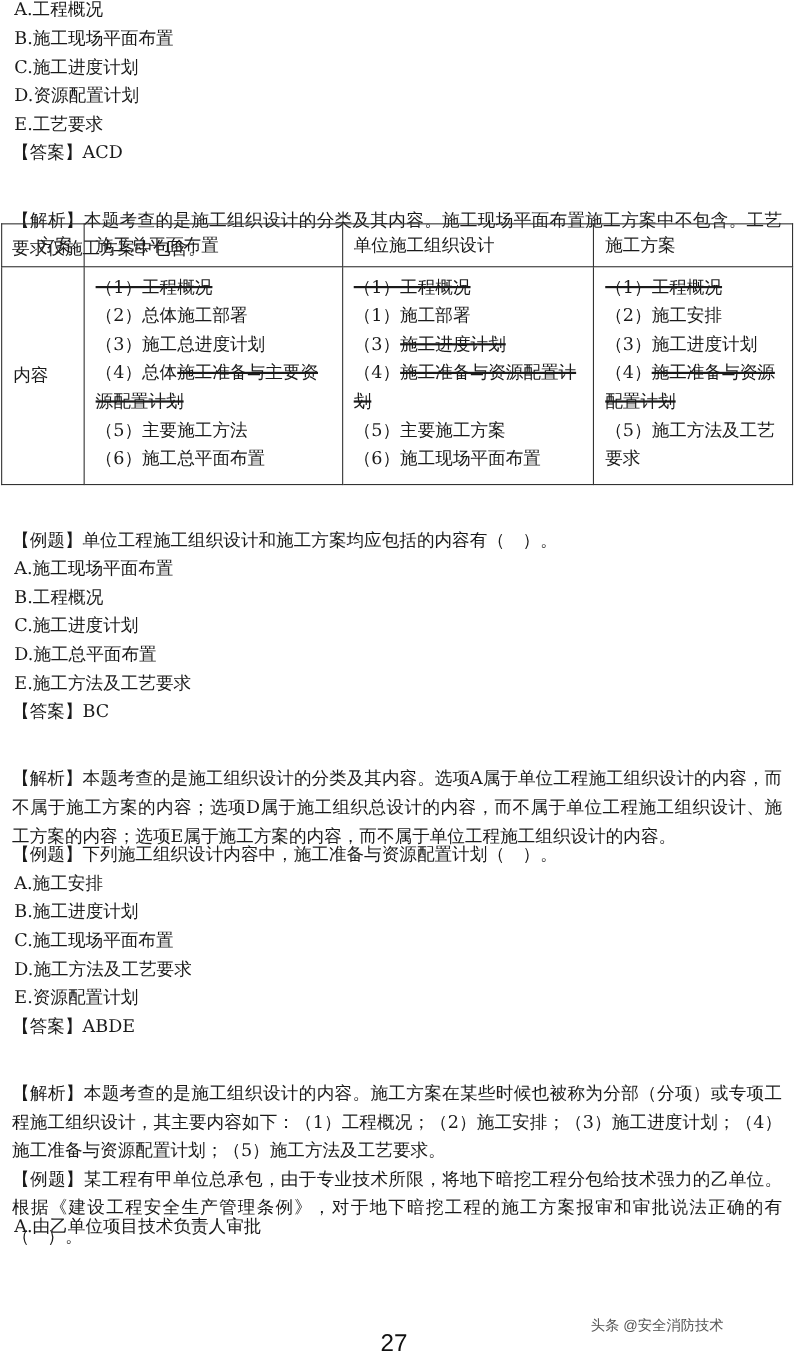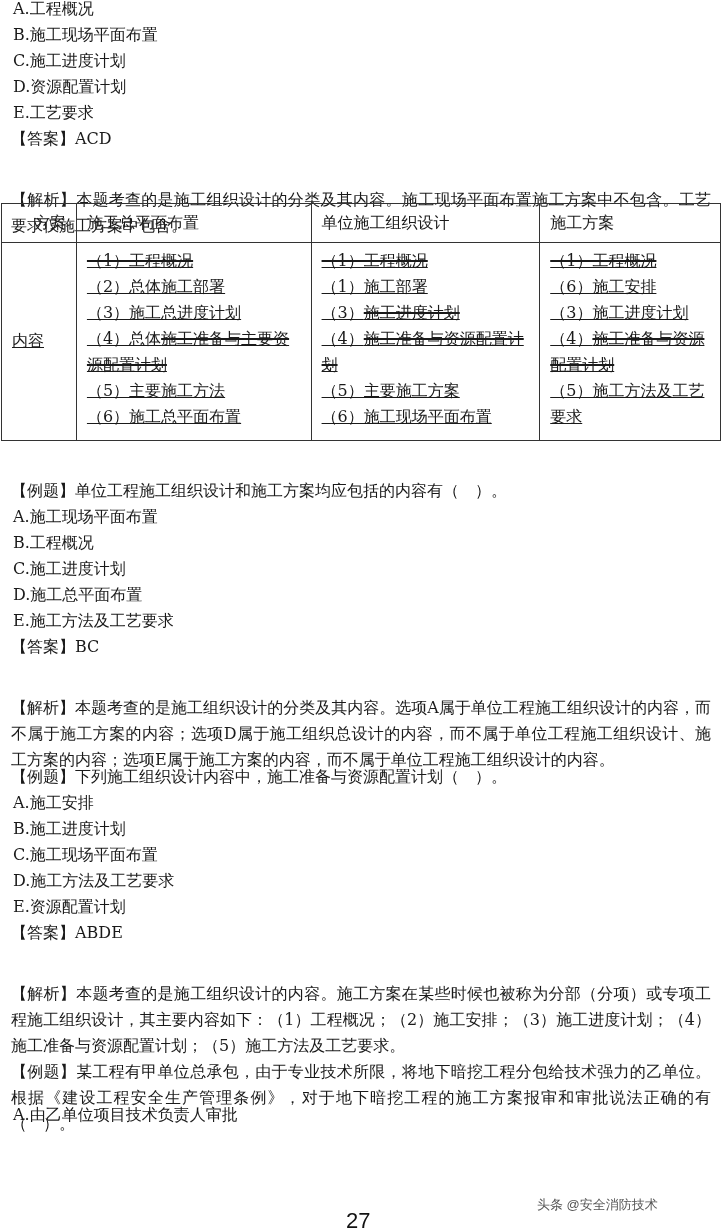--- a/index.html
+++ b/index.html
@@ -20,21 +20,21 @@
   .tag { margin-left: -2px; }
   table.cmp {
     position: absolute; left: 1px; top: 203px; width: 720px;
     border-collapse: collapse; font-size: 16px;
   }
   table.cmp td {
     border: 1.5px solid #333; vertical-align: middle; padding: 0 10px;
   }
   table.cmp tr.r1 td { height: 38px; }
   table.cmp tr.r2 td { height: 38px; }
-  table.cmp tr.r3 td { height: 192px; vertical-align: top; padding-top: 5px; text-decoration: underline; }
+  table.cmp tr.r3 td { height: 192px; vertical-align: top; padding-top: 5px; }
   table.cmp tr.r3 td.head { vertical-align: middle; padding-top: 0; }
   .c0 { width: 54px; text-align: right; }
   .c1 { width: 214px; }
   .c2 { width: 208px; }
   .c3 { width: 160px; }
   .item { line-height: 26px; }
   .strike { text-decoration: line-through; text-decoration-thickness: 1.5px; }
   .pagenum {
     position: absolute; left: 346px; top: 1208px; font-family: "Liberation Sans", sans-serif;
     font-size: 22px; color: #111;
@@ -76,21 +76,21 @@
     <td>
           <div class="item"><span class="strike">（1）工程概况</span></div>
           <div class="item"><span>（1）施工部署</span></div>
           <div class="item"><span>（3）</span><span class="strike">施工进度计划</span></div>
           <div class="item"><span>（4）</span><span class="strike">施工准备与资源配置计划</span></div>
           <div class="item"><span>（5）主要施工方案</span></div>
           <div class="item"><span>（6）施工现场平面布置</span></div>
         </td>
     <td>
           <div class="item"><span class="strike">（1）工程概况</span></div>
-          <div class="item"><span>（6）施工安排</span></div>
+          <div class="item"><span>（2）施工安排</span></div>
           <div class="item"><span>（3）施工进度计划</span></div>
           <div class="item"><span>（4）</span><span class="strike">施工准备与资源配置计划</span></div>
           <div class="item"><span>（5）施工方法及工艺要求</span></div>
         </td>
   </tr>
 </tbody>
   </table>
 
 <div class="line tag" style="top:478px">【例题】单位工程施工组织设计和施工方案均应包括的内容有（　）。</div>
 <div class="line" style="top:504px">A.施工现场平面布置</div>

